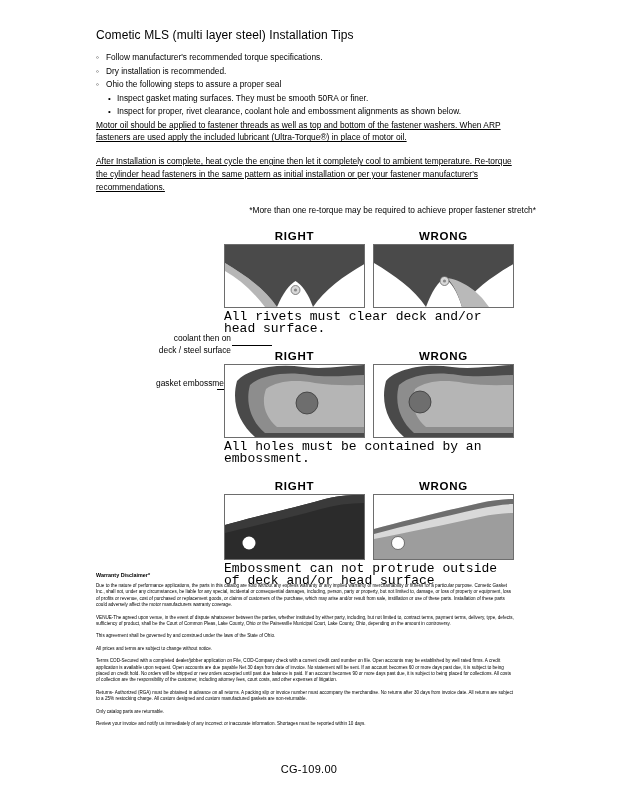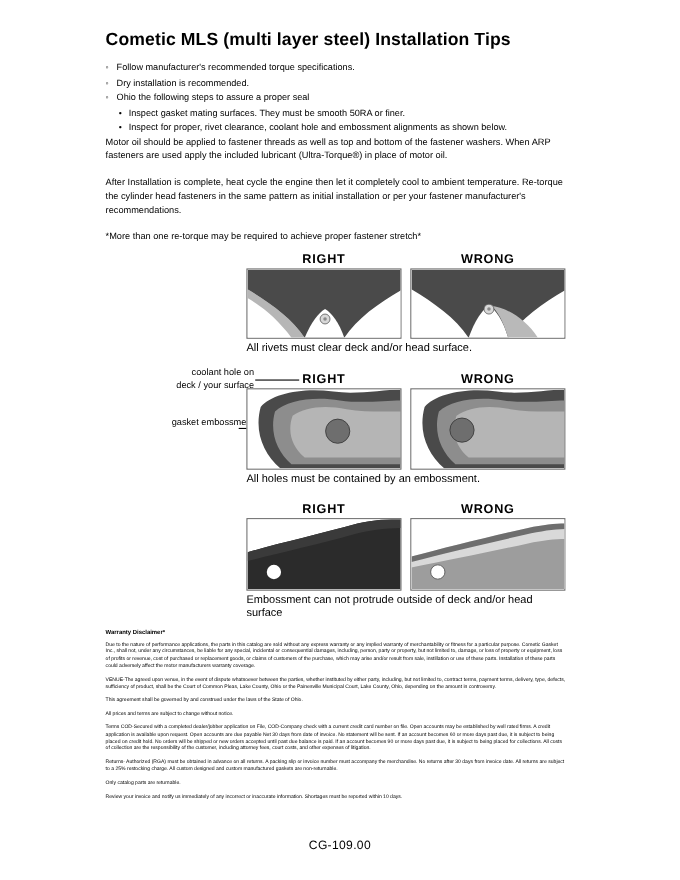--- a/index.html
+++ b/index.html
@@ -22,22 +22,22 @@
     height: 800px;
     background: #fff;
   }
   .content {
     position: absolute;
     left: 96px;
     top: 28px;
     width: 440px;
   }
   h1.title {
-    font-size: 16px;
-    font-weight: bold;
+    font-size: 12px;
+    font-weight: normal;
     margin: 0 0 9px 0;
     letter-spacing: 0.1px;
   }
   ul.bullets {
     list-style: none;
     margin: 0;
     padding: 0;
   }
   ul.bullets > li {
     font-size: 8.3px;
@@ -72,25 +72,27 @@
   }
   h2.subtitle {
     font-size: 10.5px;
     font-weight: bold;
     margin: 17px 0 7px 0;
   }
   p.para {
     font-size: 8.4px;
     line-height: 12.8px;
     margin: 0 16px 11px 0;
+    text-decoration: underline;
   }
   p.note {
     font-size: 8.4px;
     line-height: 12.8px;
     margin: 0;
+    text-align: right;
   }
 
   
   .figures {
     position: absolute;
     left: 224px;
     top: 230px;
     width: 290px;
   }
   .fig-block { margin-bottom: 2px; }
@@ -114,23 +116,24 @@
   .panel {
     width: 141px;
     height: 62px;
     border: 1px solid #6d6d6d;
     position: relative;
     overflow: hidden;
     background: #ffffff;
   }
   .panel.right-col { margin-left: 8px; }
   .caption {
-    font-size: 10px;
+    font-size: 13px;
     margin: 3px 0 0 0;
     line-height: 11.5px;
+    font-family: Liberation Mono, monospace;
   }
   .spacer-lg { height: 14px; }
 
   
   .callouts {
     position: absolute;
     left: 96px;
     top: 333px;
     width: 135px;
     text-align: right;
@@ -187,22 +190,22 @@
       <li>Inspect gasket mating surfaces.  They must be smooth 50RA or finer.</li>
       <li>Inspect for proper, rivet clearance, coolant hole and embossment alignments as shown below.</li>
     </ul>
 
     <p class="para">Motor oil should be applied to fastener threads as well as top and bottom of the fastener washers. When ARP fasteners are used apply the included lubricant (Ultra-Torque®) in place of motor oil.</p>
     <p class="para">After Installation is complete, heat cycle the engine then let it completely cool to ambient temperature. Re-torque the cylinder head fasteners in the same pattern as initial installation or per your fastener manufacturer's recommendations.</p>
     <p class="note">*More than one re-torque may be required to achieve proper fastener stretch*</p>
   </div>
 
   <div class="callouts">
-    <div>coolant hole on</div>
-    <div>deck / your surface</div>
+    <div>coolant then on</div>
+    <div>deck / steel surface</div>
     <div style="height:22px"></div>
     <div>gasket embossment</div>
   </div>
   <div class="callout-line" style="left:232px; top:345px; width:40px;"></div>
   <div class="callout-line" style="left:217px; top:389px; width:66px;"></div>
 
   <div class="figures">
 
     <div class="fig-block">
       <div class="fig-labels">

